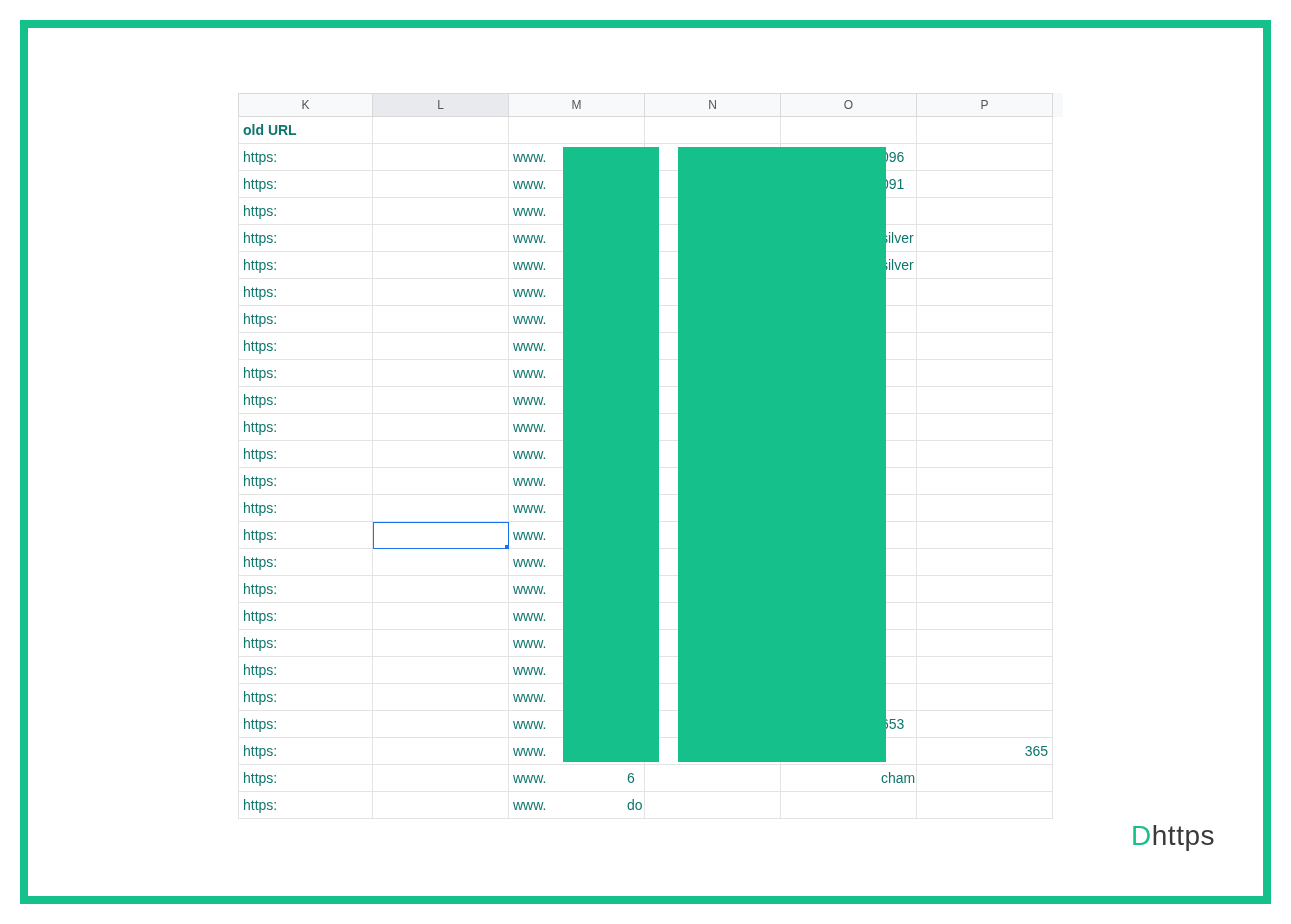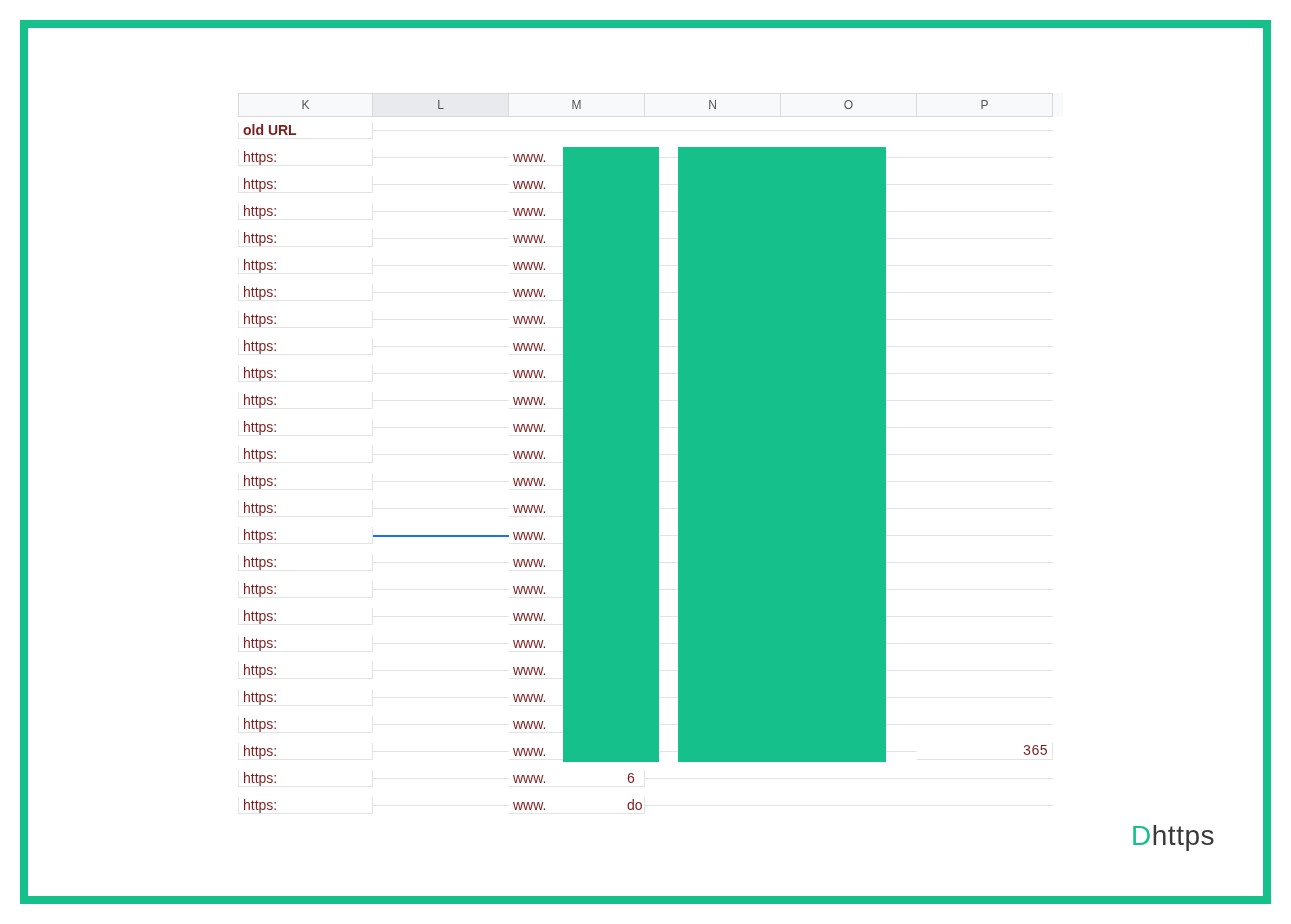--- a/index.html
+++ b/index.html
@@ -38,36 +38,35 @@
     justify-content: center;
     background: #f8f9fa;
   }
   .col-header:first-child { border-left: 1px solid #d9d9d9; }
   .col-header.selected { background: #e8eaed; }
   .rows { }
   .row {
     display: flex;
     height: 27px;
     font-size: 14px;
-    color: #7f1d1d;
-    align-items: center;
+    color: #0f766e;
   }
   .cell {
     border-bottom: 1px solid #e3e3e3;
     border-right: 1px solid #e3e3e3;
     display: flex;
     align-items: center;
     padding: 0 4px;
     overflow: hidden;
     white-space: nowrap;
     position: relative;
   }
   .cell:first-child { border-left: 1px solid #e3e3e3; }
   .row.header-row .cell { font-weight: bold; }
-  .cell.right { justify-content: flex-end; font-family: Liberation Mono, monospace; }
+  .cell.right { justify-content: flex-end; }
   .selected-cell {
     border: 1.5px solid #1a73e8 !important;
     z-index: 2;
     position: relative;
   }
   .selected-cell::after {
     content: "";
     position: absolute;
     right: -3px;
     bottom: -3px;

